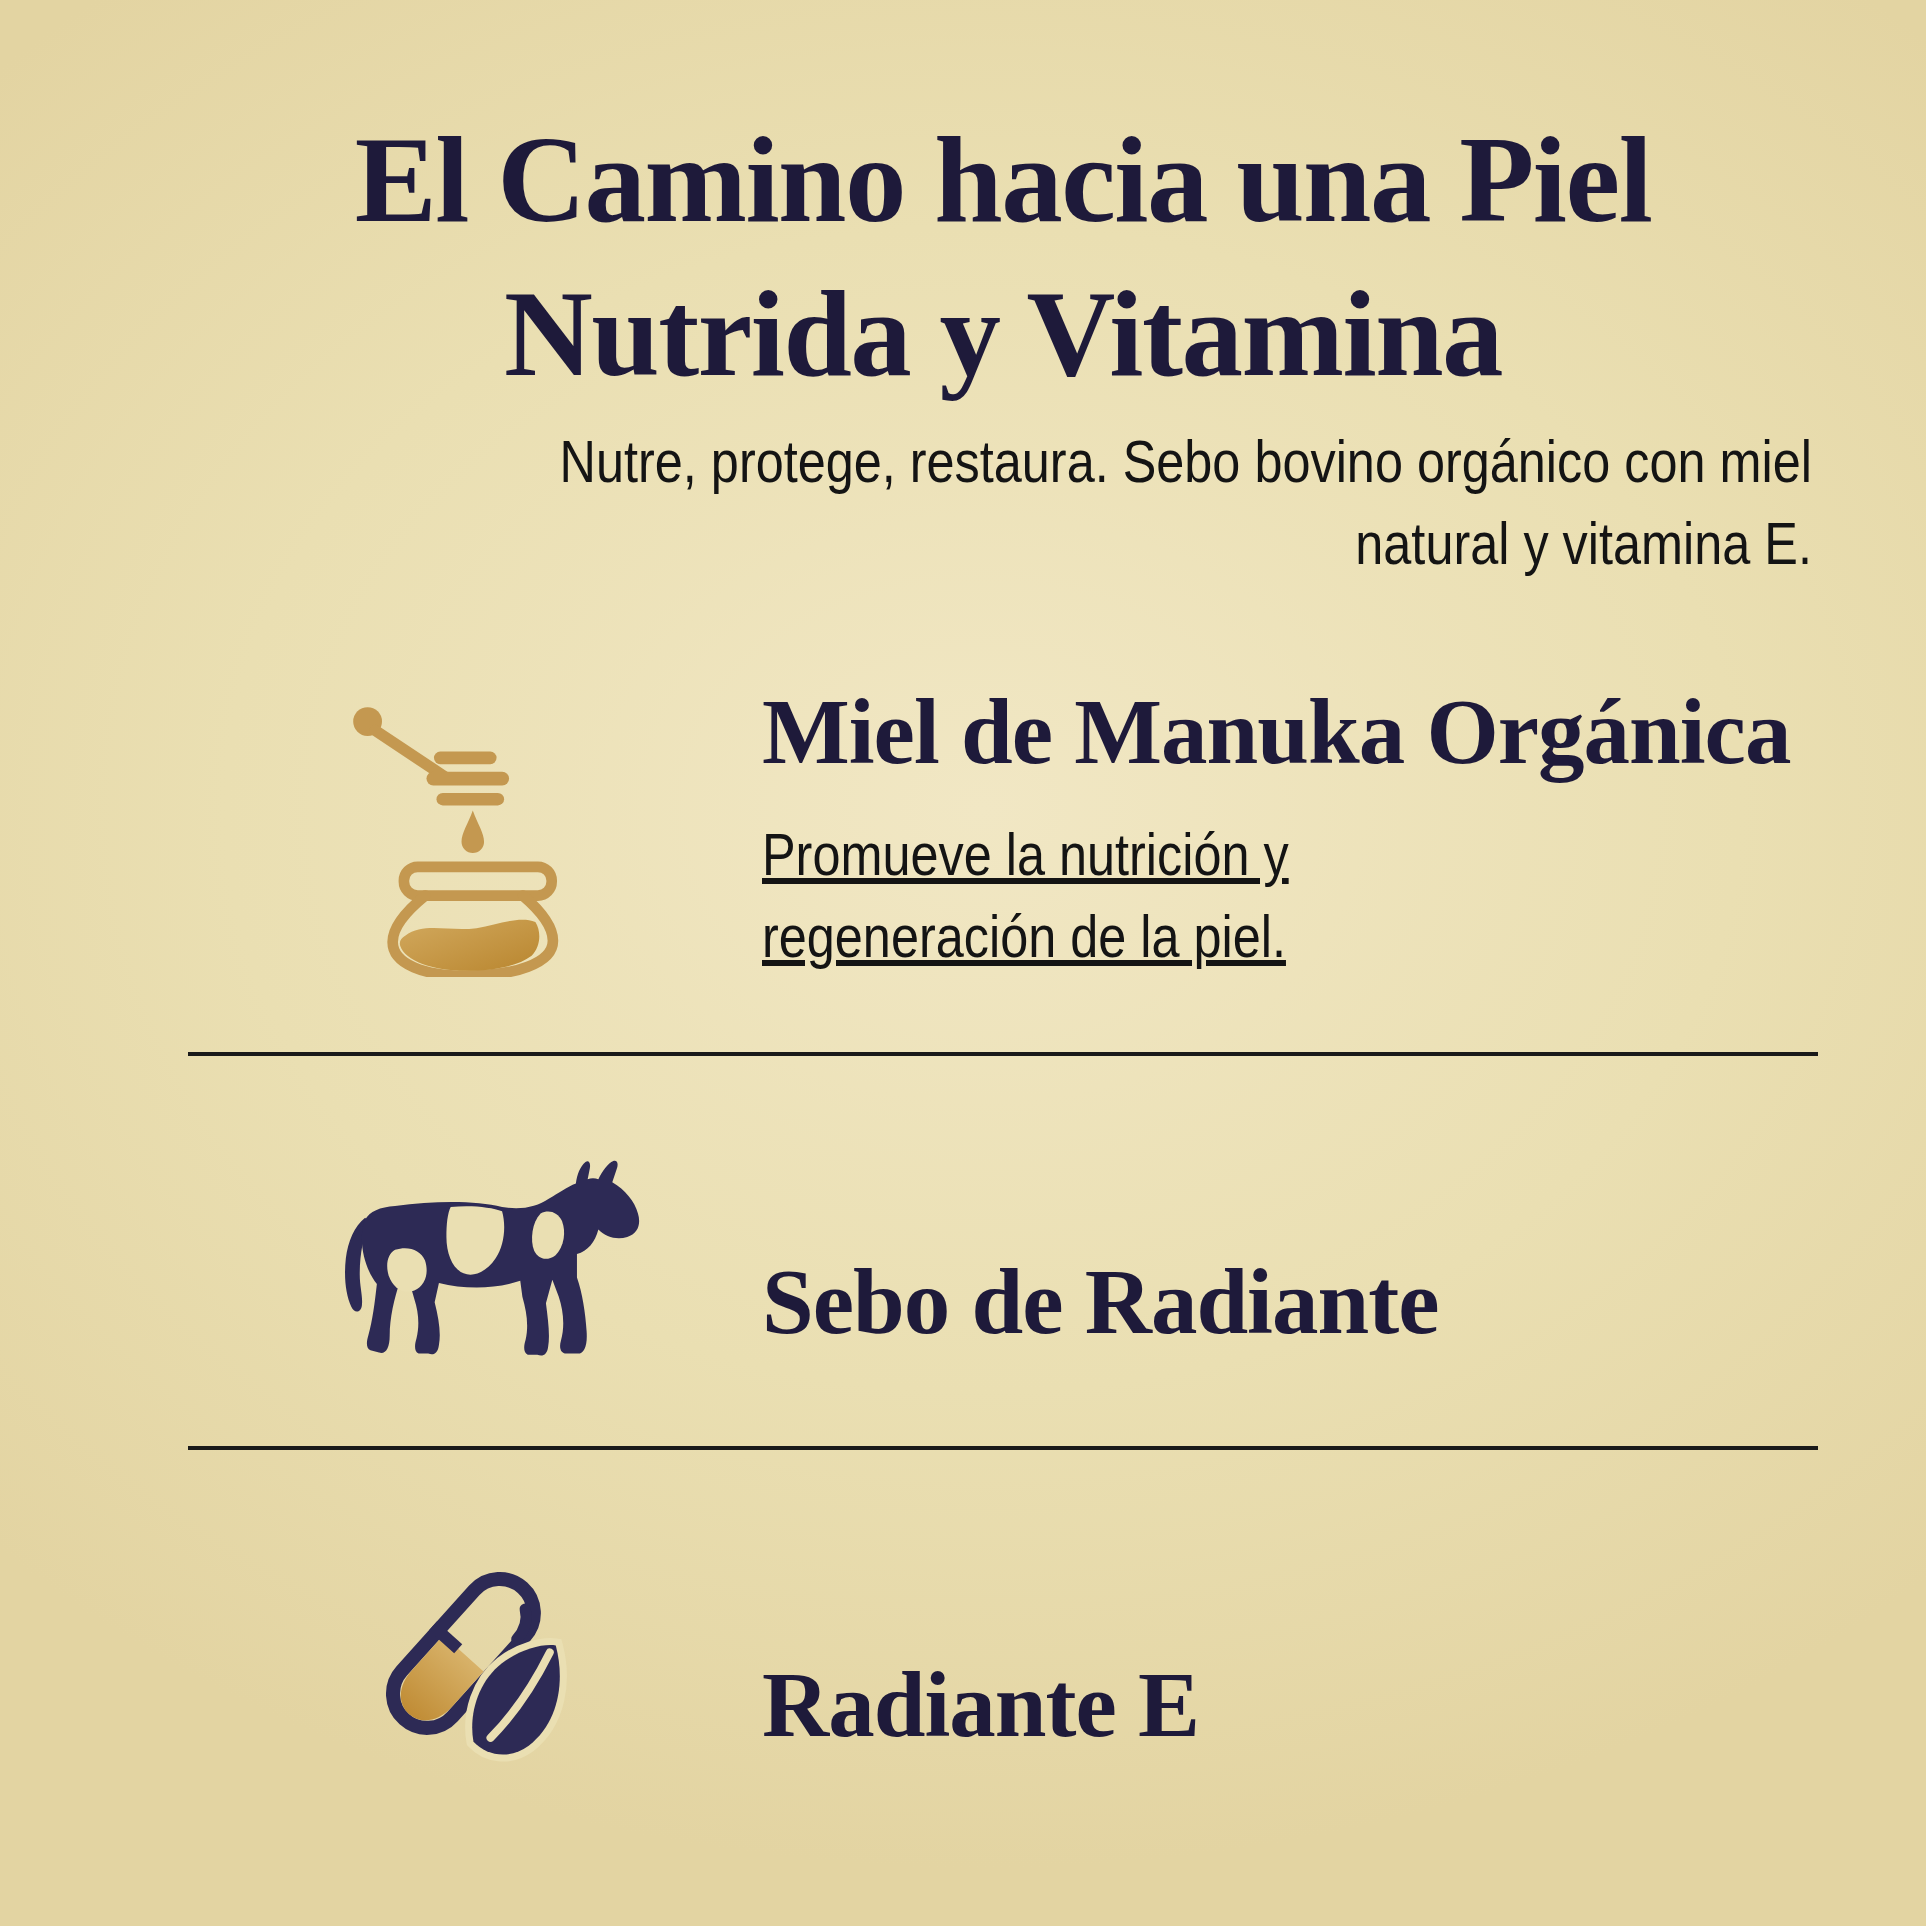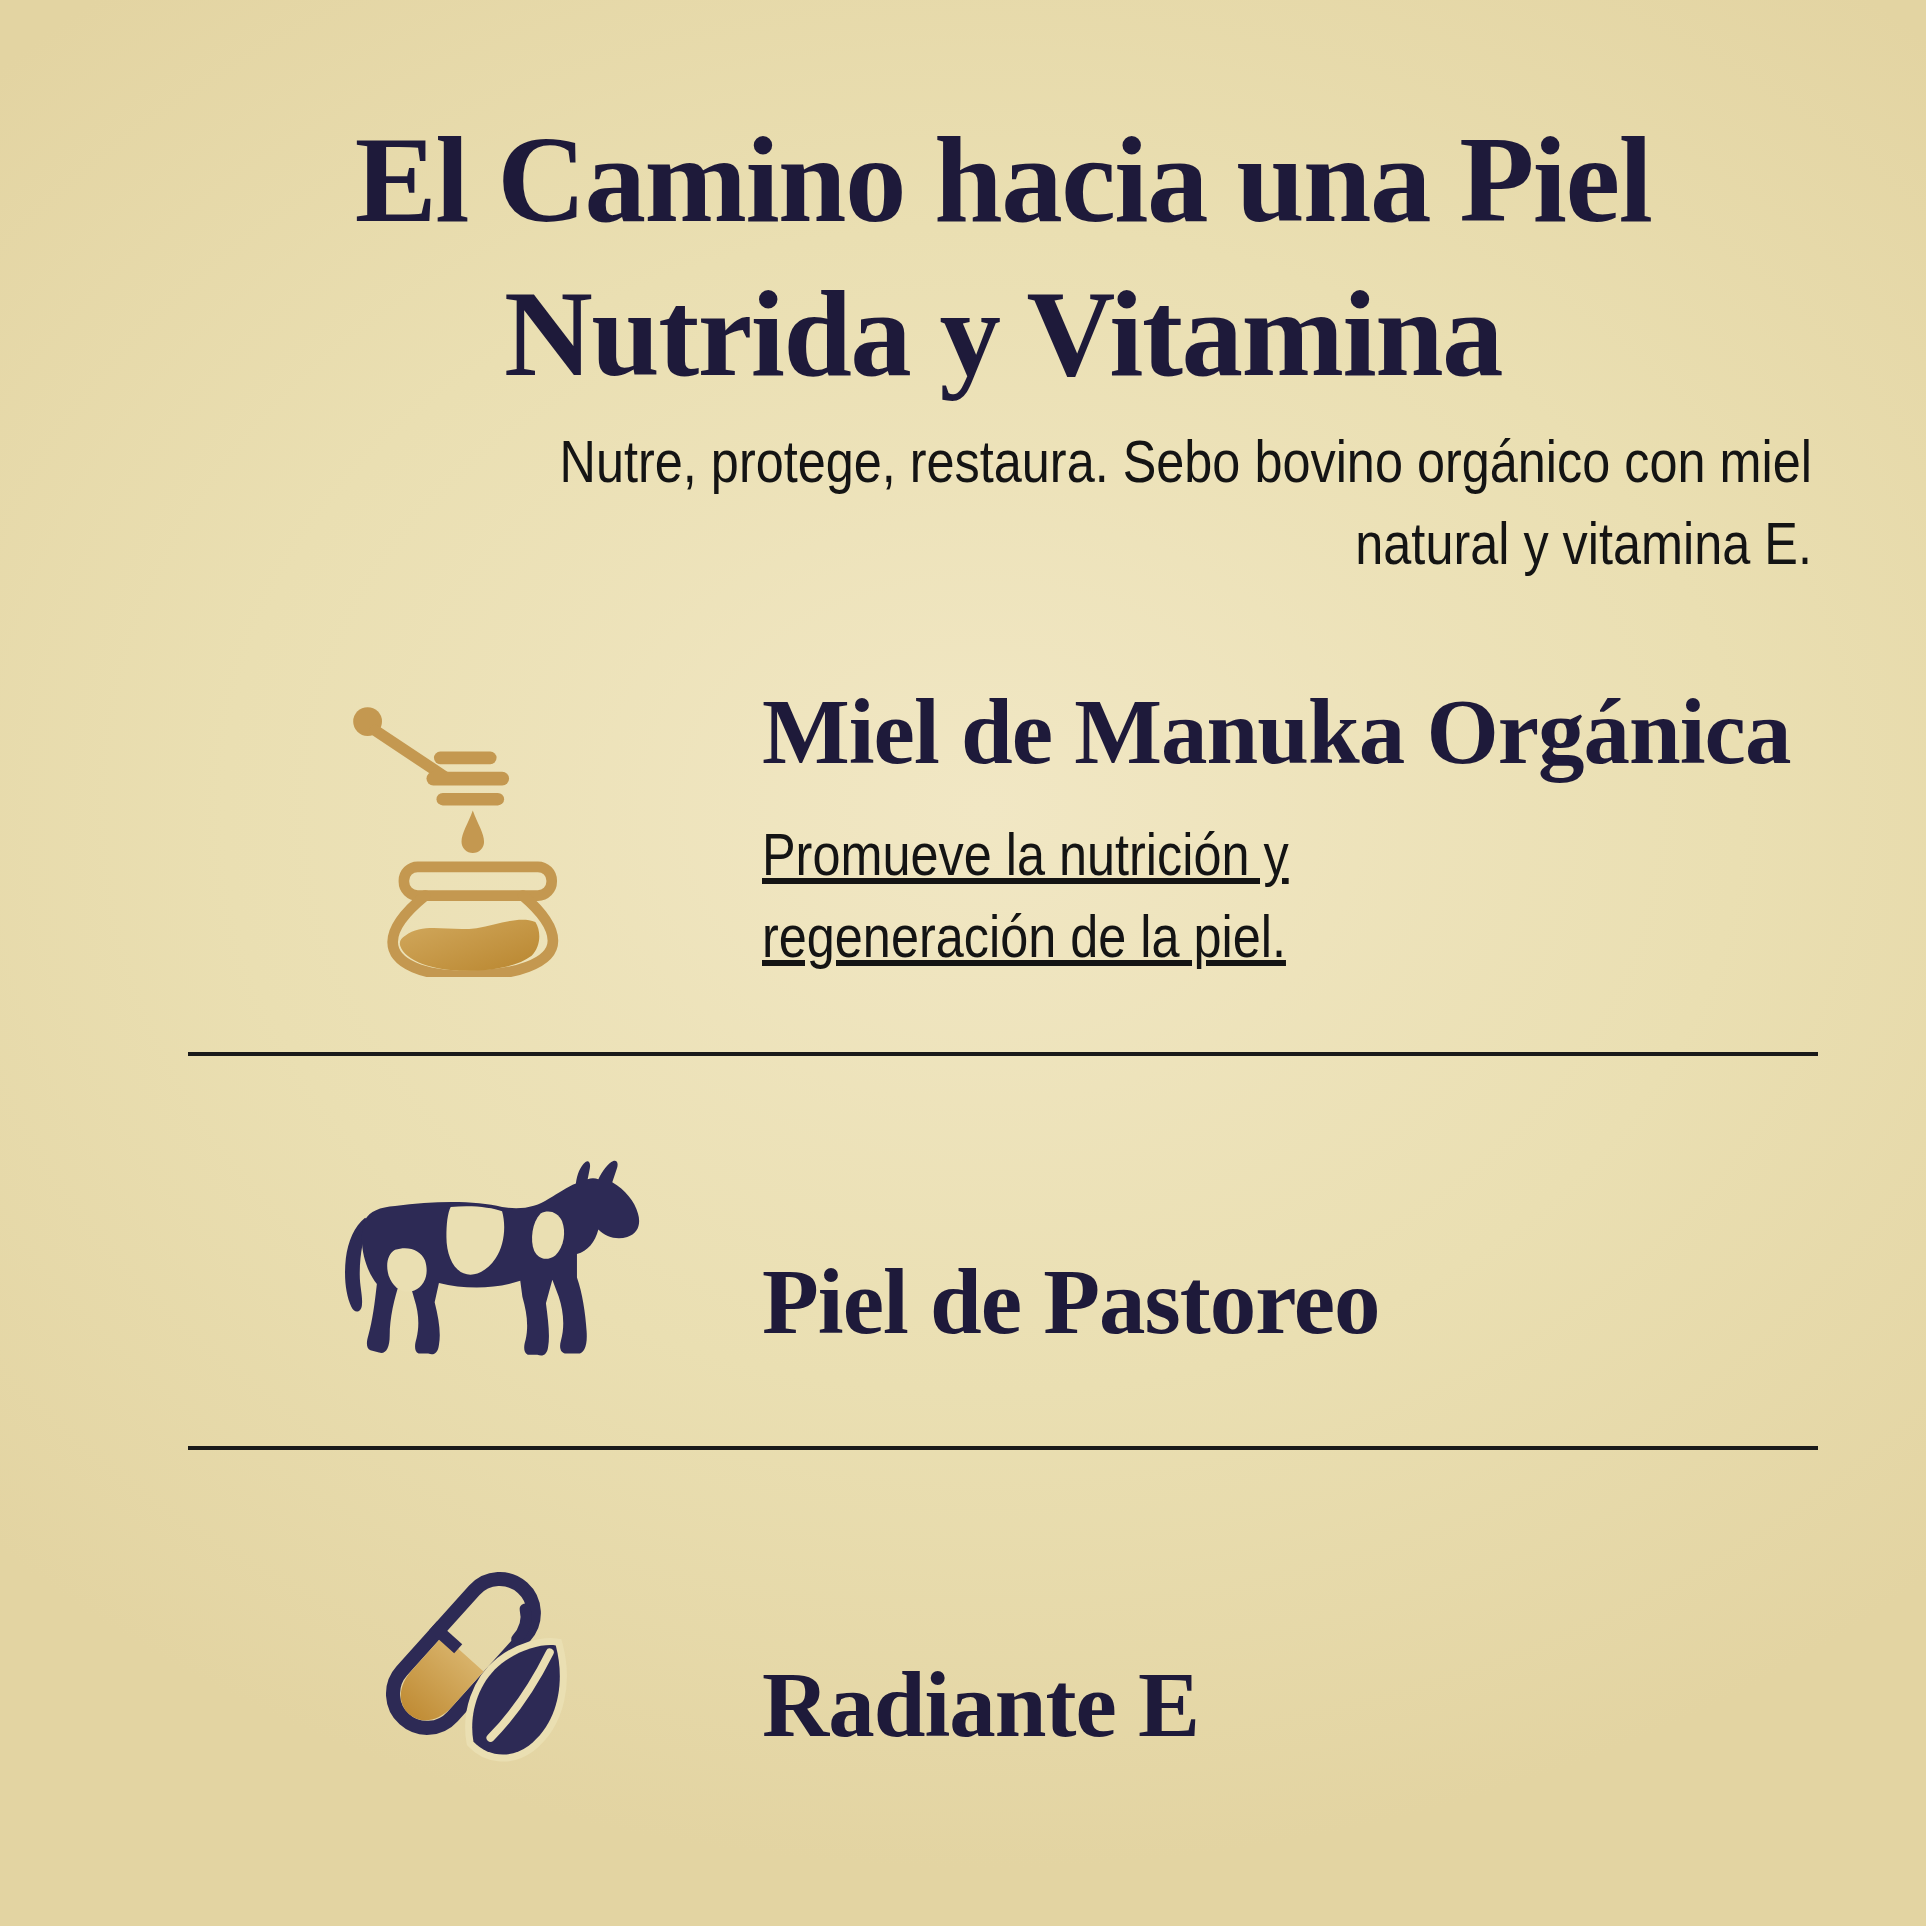--- a/index.html
+++ b/index.html
@@ -128,21 +128,21 @@
           <path d="M30,62 C34,54 44,50 58,49 C96,44 134,44 158,50 C176,53 190,50 202,42 C211,37 219,31 227,28 C228,20 231,12 236,8 C239,6 241,9 240,14 L238,24 C241,23 245,23 248,24 C252,16 257,9 262,7 C266,6 267,10 265,15 L261,27 C273,34 282,45 285,56 C288,66 285,75 275,78 C265,81 255,78 248,71 C245,83 238,91 228,94 L228,116 C233,130 236,150 237,166 C238,179 235,187 229,187 L218,187 C213,187 211,182 213,175 C217,161 215,146 211,134 L205,118 L199,140 C201,156 203,170 201,181 C200,188 196,190 191,188 L182,188 C178,186 178,181 180,174 C183,161 181,148 177,134 L175,119 C151,127 123,127 99,121 L95,139 C99,155 101,168 99,179 C98,187 94,189 89,187 L80,187 C76,185 76,180 78,173 C81,161 80,148 76,136 L72,122 L63,118 C57,136 53,154 53,170 C53,182 49,188 43,186 L35,184 C31,182 31,177 33,170 C37,156 39,140 41,122 C33,112 27,96 27,80 C27,72 28,67 30,62 Z"></path>
         </g>
         <g fill="#eadfb2">
           <path d="M110,50 C128,48 148,50 158,54 C162,68 160,86 152,98 C144,110 132,116 122,112 C112,108 106,94 106,78 C106,66 107,56 110,50 Z"></path>
           <path d="M194,56 C202,52 210,55 214,63 C218,73 216,87 208,95 C200,101 192,99 188,91 C184,81 186,64 194,56 Z"></path>
           <path d="M58,90 C70,86 82,90 86,100 C90,112 86,124 76,128 C66,132 56,126 52,114 C49,104 51,94 58,90 Z"></path>
         </g>
       </svg>
     </div>
     <div class="texts">
-      <h2 class="section-heading">Piel de Pastoreo</h2>
+      <h2 class="section-heading">Sebo de Radiante</h2>
     </div>
   </section>
 
   <hr class="divider divider-2">
 
   <section class="row row-3">
     <div class="icon-cell">
       <svg class="icon-capsule" viewBox="0 0 250 245" aria-hidden="true">
         <defs>
           <linearGradient id="capsGrad" x1="0" y1="0" x2="0" y2="1">

